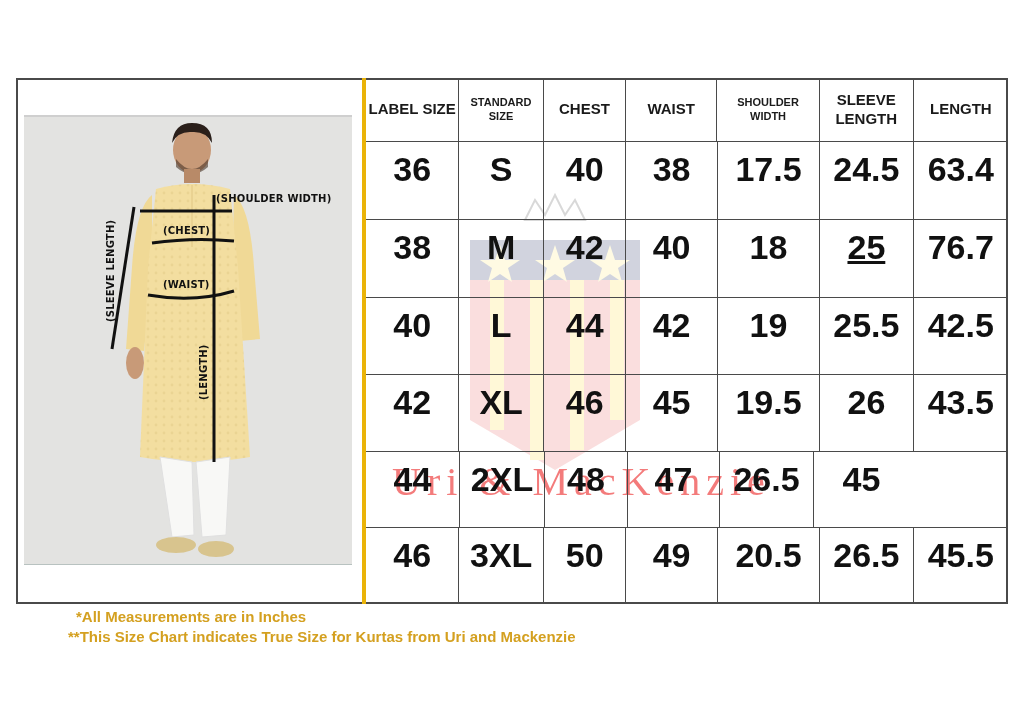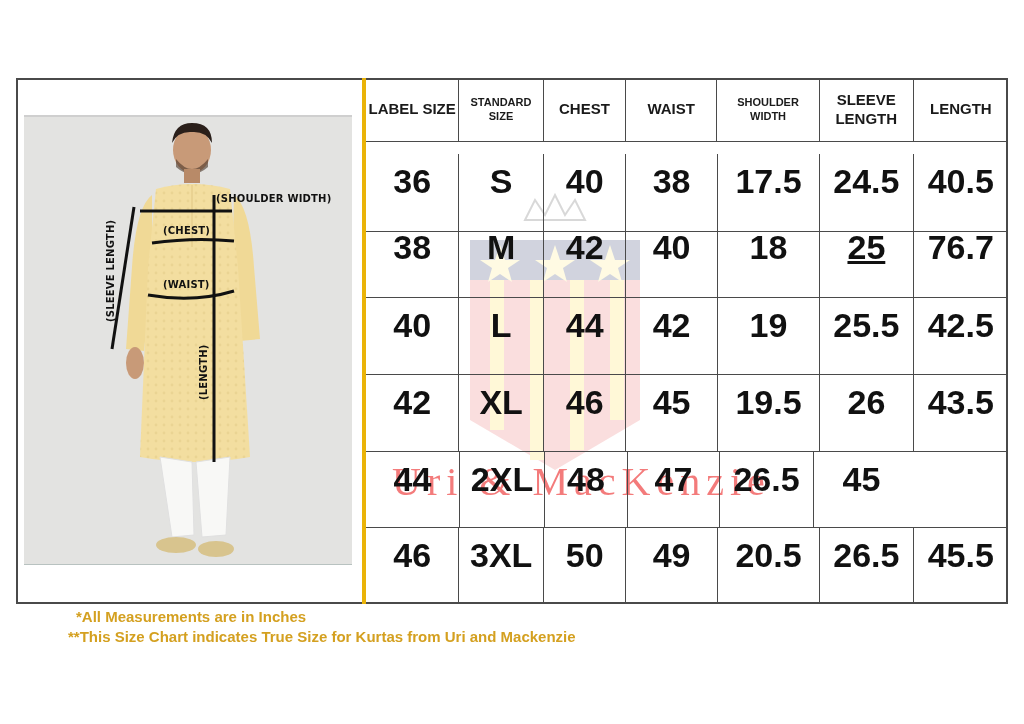--- a/index.html
+++ b/index.html
@@ -122,28 +122,28 @@
   <div class="row hdr" style="top:0; height:64px;">
     <div class="cell big" style="width:94px;">LABEL SIZE</div>
     <div class="cell small" style="width:85px; padding:0 8px;">STANDARD SIZE</div>
     <div class="cell big" style="width:83px;">CHEST</div>
     <div class="cell big" style="width:92px;">WAIST</div>
     <div class="cell small" style="width:103px; padding:0 14px;">SHOULDER WIDTH</div>
     <div class="cell big" style="width:94px; padding:0 16px;">SLEEVE LENGTH</div>
     <div class="cell big" style="width:95px;">LENGTH</div>
   </div>
 
-  <div class="row data" style="top:64px; height:78px;margin-top:12px;">
+  <div class="row data" style="top:64px; height:78px;">
     <div class="cell" style="width:94px;">36</div>
     <div class="cell" style="width:85px;">S</div>
     <div class="cell" style="width:83px;">40</div>
     <div class="cell" style="width:92px;">38</div>
     <div class="cell" style="width:103px;">17.5</div>
     <div class="cell" style="width:94px;">24.5</div>
-    <div class="cell" style="width:95px;">40.5</div>
+    <div class="cell" style="width:95px;">63.4</div>
   </div>
 
   <div class="row data" style="top:142px; height:78px;">
     <div class="cell" style="width:94px;">38</div>
     <div class="cell" style="width:85px;">M</div>
     <div class="cell" style="width:83px;">42</div>
     <div class="cell" style="width:92px;">40</div>
     <div class="cell" style="width:103px;">18</div>
     <div class="cell" style="width:94px;text-decoration:underline;">25</div>
     <div class="cell" style="width:95px;">76.7</div>

